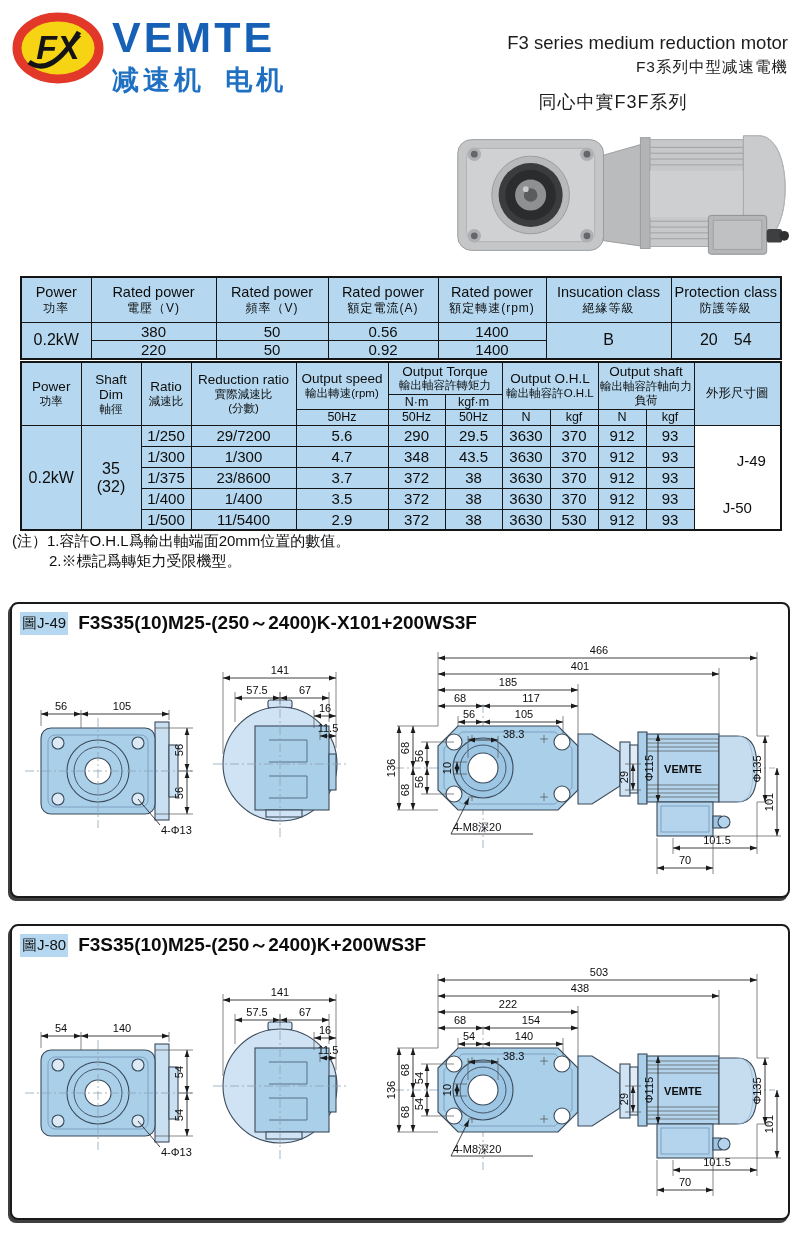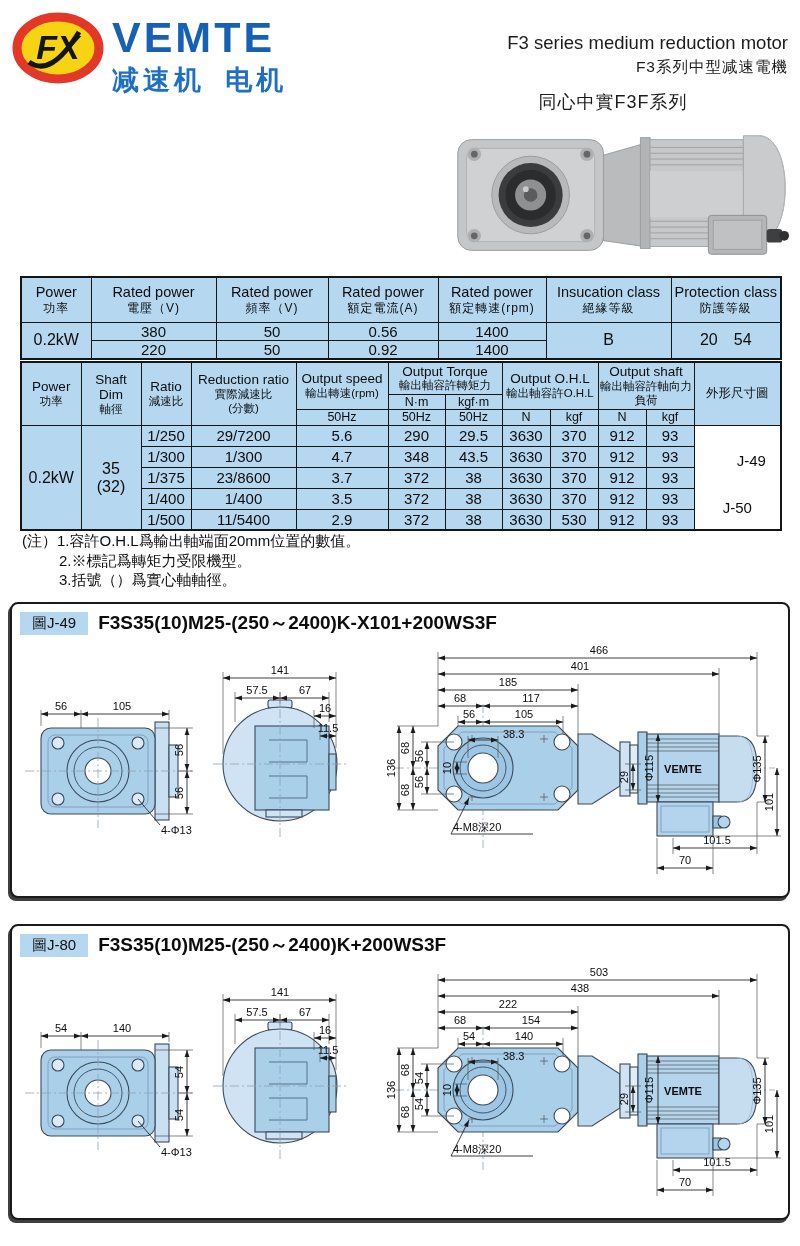--- a/index.html
+++ b/index.html
@@ -32,21 +32,21 @@
 
   
   .notes{font-size:15px;line-height:1.3;color:#101010;}
   .notes .n2{padding-left:37px;}
 
   
   .figbox{position:absolute;left:10px;width:776px;height:292px;background:#fff;
           border:2px solid #1a1a1a;border-radius:8px;
           box-shadow:-2px 3px 0 0 #3f3f3f;}
   .figtitle{position:absolute;left:8px;top:6px;display:flex;align-items:center;}
-  .figtag{background:#b5d8f0;padding:2px 12px;font-size:15px;color:#111;}
+  .figtag{background:#b5d8f0;padding:2px 2px;font-size:15px;color:#111;}
   .figmodel{font-size:19px;font-weight:bold;margin-left:10px;color:#0c0c0c;}
   .dw{position:absolute;left:5px;top:38px;}
 
   
   svg text.dt{font-family:"Liberation Sans",sans-serif;font-size:11px;fill:#0d0d0d;}
   svg line.dim{stroke:#2a2a2a;stroke-width:0.9;}
   svg line.ext{stroke:#555;stroke-width:0.7;}
   svg line.cl{stroke:#8fa3b5;stroke-width:0.8;stroke-dasharray:9 3 2 3;}
 </style>
 </head>
@@ -314,24 +314,23 @@
     <td class="val">372</td>
     <td class="val">38</td>
     <td class="val">3630</td>
     <td class="val">530</td>
     <td class="val">912</td>
     <td class="val">93</td>
   </tr>
 </tbody>
   </table>
 
-<div class="abs notes" style="left:22px;top:531px">
+<div class="abs notes" style="left:12px;top:531px">
   <div>(注）1.容許O.H.L爲輸出軸端面20mm位置的數值。</div>
   <div class="n2">2.※標記爲轉矩力受限機型。</div>
-  <div class="n2">3.括號（）爲實心軸軸徑。</div>
 </div>
 
 <div class="figbox" style="top:602px">
   <div class="figtitle">
     <span class="figtag">圖J-49</span>
     <span class="figmodel">F3S35(10)M25-(250～2400)K-X101+200WS3F</span>
   </div>
   <svg id="dw-j49" class="dw" width="766" height="248" viewBox="0 0 766 248">
       <defs>
         <marker id="ar-j49" markerWidth="8" markerHeight="7" refX="7" refY="3" orient="auto-start-reverse" markerUnits="userSpaceOnUse">

